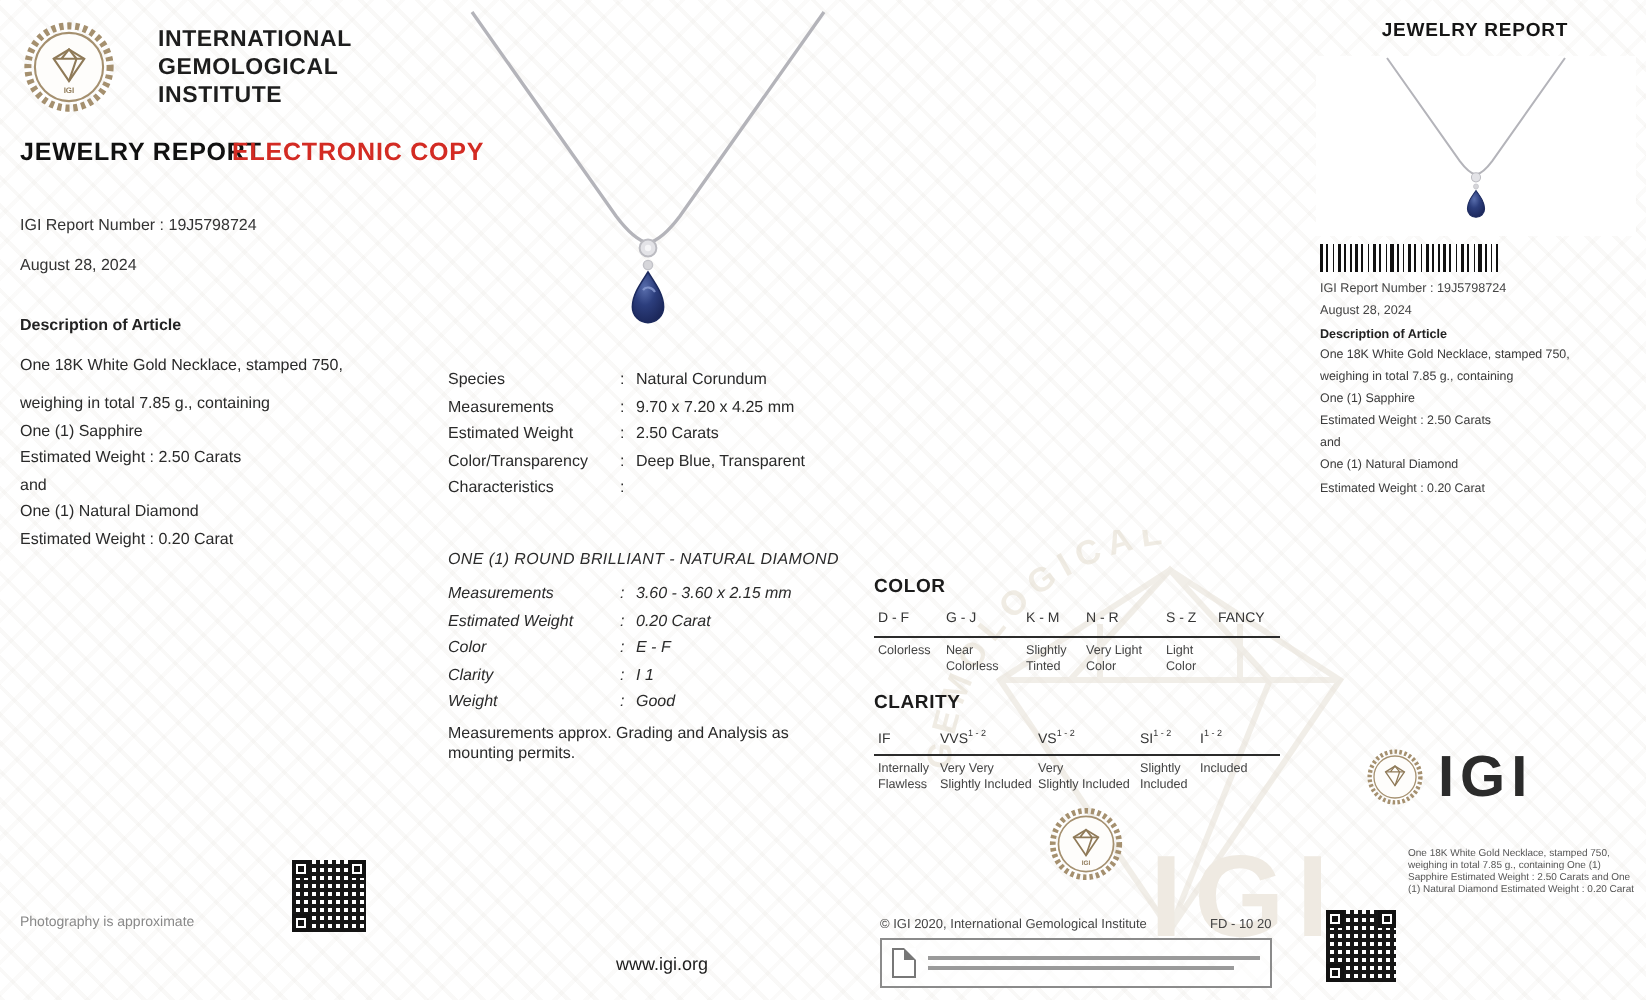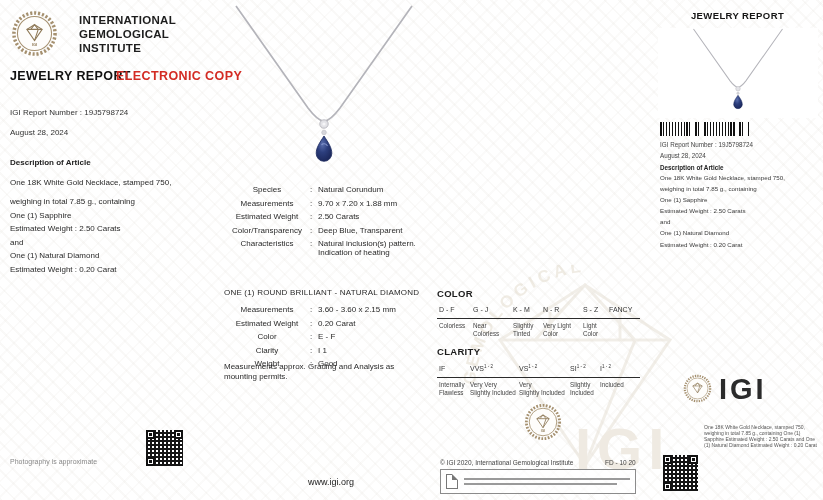--- a/index.html
+++ b/index.html
@@ -48,24 +48,24 @@
   .qr .fp.tl{left:0;top:0;} .qr .fp.tr{right:0;top:0;} .qr .fp.bl{left:0;bottom:0;}
   .qr-left{left:146px;top:430px;width:37px;height:36px;}
   .barcode{
     left:660px;top:122px;width:89px;height:14px;
     background:repeating-linear-gradient(90deg,#111 0 1.6px,#fff 1.6px 3.1px,#111 3.1px 4.1px,#fff 4.1px 6.4px,#111 6.4px 7px,#fff 7px 8.8px);
   }
 
   
   .spec-block{width:212px;}
   .spec-sapphire{left:224px;top:185px;}
-  .spec-diamond{left:224px;top:288px;}
+  .spec-diamond{left:224px;top:275px;font-style:italic;}
   .spec-title{font-size:8px;color:#2a2a2a;letter-spacing:.2px;margin-bottom:8px;}
   .spec-row{display:flex;font-size:8px;color:#2a2a2a;margin-bottom:4.5px;line-height:9px;}
-  .spec-label{width:86px;flex:none;text-align:center;}
+  .spec-label{width:86px;flex:none;}
   .spec-colon{width:8px;flex:none;}
   .spec-value{flex:1;}
   .grading-note{left:224px;top:362px;width:205px;font-size:8px;color:#2a2a2a;line-height:10px;}
 
   
   .scales{left:437px;top:288px;width:206px;height:110px;}
   .scale-title{position:absolute;font-size:9.5px;font-weight:bold;letter-spacing:.3px;color:#1b1b1b;}
   .scale-head{position:absolute;font-size:7px;color:#333;}
   .scale-head sup{font-size:4.5px;}
   .scale-desc{position:absolute;font-size:6.3px;color:#444;line-height:7.5px;}
@@ -164,37 +164,35 @@
 
 <div class="layer spec-block spec-sapphire">
   <div class="spec-row">
     <span class="spec-label">Species</span>
       <span class="spec-colon">:</span>
       <span class="spec-value pre">Natural Corundum</span>
   </div>
   <div class="spec-row">
     <span class="spec-label">Measurements</span>
       <span class="spec-colon">:</span>
-      <span class="spec-value pre">9.70 x 7.20 x 1.88 mm</span>
+      <span class="spec-value pre">9.70 x 7.20 x 4.25 mm</span>
   </div>
   <div class="spec-row">
     <span class="spec-label">Estimated Weight</span>
       <span class="spec-colon">:</span>
       <span class="spec-value pre">2.50 Carats</span>
   </div>
   <div class="spec-row">
     <span class="spec-label">Color/Transparency</span>
       <span class="spec-colon">:</span>
       <span class="spec-value pre">Deep Blue, Transparent</span>
   </div>
   <div class="spec-row">
     <span class="spec-label">Characteristics</span>
       <span class="spec-colon">:</span>
-      <span class="spec-value pre">Natural inclusion(s) pattern.
-Indication of heating</span>
   </div>
 </div>
 
 <div class="layer spec-block spec-diamond">
   <div class="spec-title">ONE (1) ROUND BRILLIANT - NATURAL DIAMOND</div>
   <div class="spec-row">
     <span class="spec-label">Measurements</span>
       <span class="spec-colon">:</span>
       <span class="spec-value pre">3.60 - 3.60 x 2.15 mm</span>
   </div>

